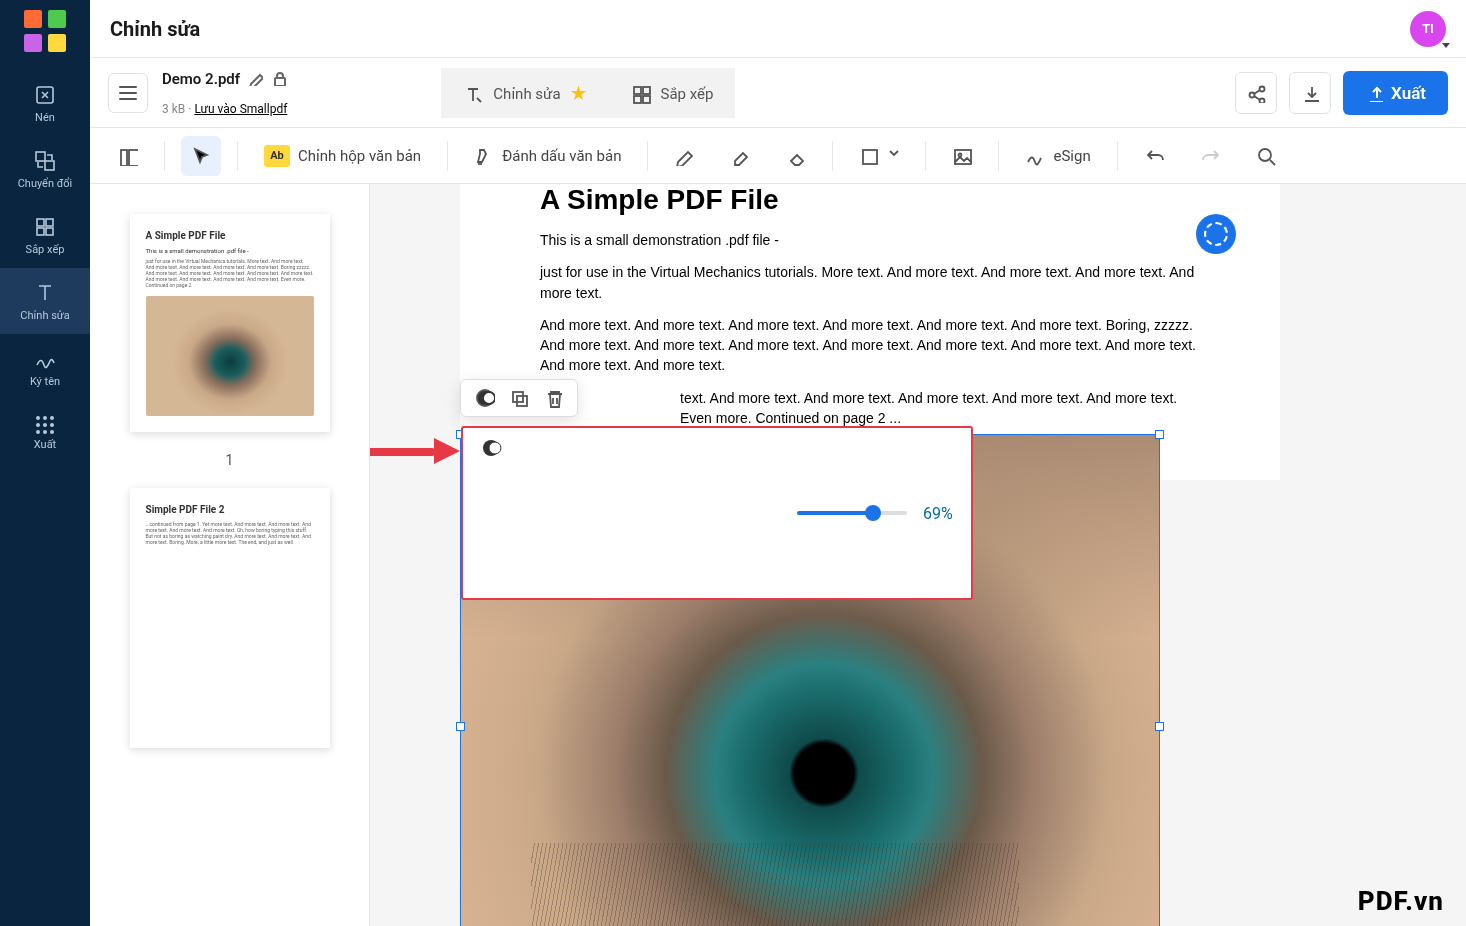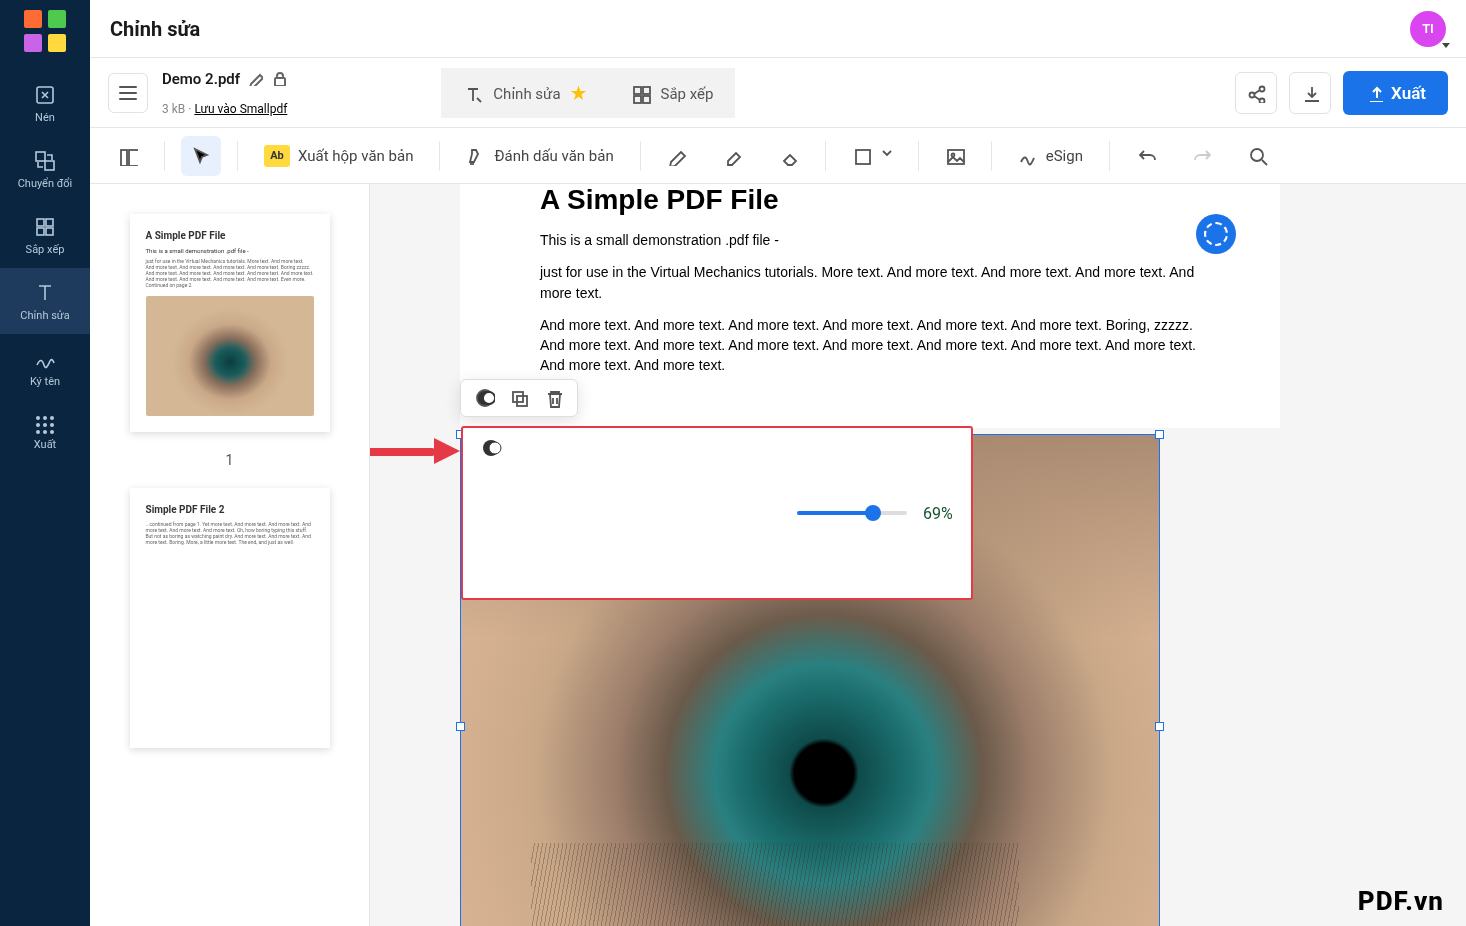--- a/index.html
+++ b/index.html
@@ -75,21 +75,21 @@
 .h-ml{top:calc(50% - 5px);left:-5px}.h-mr{top:calc(50% - 5px);right:-5px}
 .eyeimg{width:100%;height:100%;background:radial-gradient(circle at 52% 58%,#000 0%,#000 6%,#0f4a4a 7%,#1a6b6b 16%,#2a8080 22%,#6b5a4a 32%,#9b7d6a 42%,#c9a888 58%,#d4b090 72%,#ddb998 100%);position:relative;overflow:hidden}
 .eyeimg::before{content:"";position:absolute;top:0;left:0;right:0;height:35%;background:linear-gradient(180deg,rgba(139,111,92,.6),transparent)}
 .eyeimg::after{content:"";position:absolute;bottom:5%;left:10%;right:20%;height:25%;background:repeating-linear-gradient(100deg,transparent 0,transparent 3px,rgba(60,40,30,.3) 3px,rgba(60,40,30,.3) 4px)}
 .popover{position:absolute;left:90px;top:195px;background:#fff;border:1px solid #ddd;border-radius:6px;box-shadow:0 4px 16px rgba(0,0,0,.12);display:flex;align-items:center;padding:8px 14px;gap:14px}
 .popover svg{width:20px;height:20px;stroke:#555;fill:none;stroke-width:1.8}
 .slider-pop{position:absolute;left:91px;top:242px;background:#fff;border:2.5px solid #e63946;border-radius:3px;display:flex;align-items:center;padding:10px 18px;gap:16px;z-index:5}
 .slider{width:110px;height:4px;background:#ddd;border-radius:2px;position:relative}
 .slider-fill{position:absolute;height:100%;background:#1a73e8;border-radius:2px;width:69%}
 .slider-thumb{position:absolute;width:16px;height:16px;background:#1a73e8;border-radius:50%;top:-6px;left:calc(69% - 8px)}
-.slider-val{font-size:16px;color:#14532d}
+.slider-val{font-size:16px;color:#0369a1}
 .arrow{position:absolute;left:-20px;top:256px;width:110px;height:20px;z-index:6}
 .arrow-line{position:absolute;top:8px;left:0;width:85px;height:8px;background:#e63946;border-radius:3px}
 .arrow-head{position:absolute;right:0;top:-2px;width:0;height:0;border-top:13px solid transparent;border-bottom:13px solid transparent;border-left:26px solid #e63946}
 .watermark{position:absolute;right:22px;bottom:10px;font-size:26px;font-weight:800;color:#000000;letter-spacing:1px}
 </style>
 </head>
 <body>
 
 <div class="app">
   <div class="leftbar">
@@ -230,21 +230,21 @@
         </div>
       <div class="sep"></div>
       <div class="tbtn sel">
           <svg viewBox="0 0 20 20">
             <path d="M4 3l12 6-5 2-2 5z" fill="#000"></path>
           </svg>
         </div>
       <div class="sep"></div>
       <div class="tbtn">
           <div class="abbox">Ab</div>
-          <span>Xuất hộp văn bản</span>
+          <span>Chỉnh hộp văn bản</span>
         </div>
       <div class="sep"></div>
       <div class="tbtn">
           <svg>
             <path d="M6 4h4l2 4-4 8H4l2-8z"></path>
             <path d="M4 18h4"></path>
           </svg>
           <span>Đánh dấu văn bản</span>
         </div>
       <div class="sep"></div>
@@ -320,20 +320,21 @@
           <div style="font-size:5px;line-height:1.2;color:#666;margin-top:3px">...continued from page 1. Yet more text. And more text. And more text. And more text. And more text. And more text. Oh, how boring typing this stuff. But not as boring as watching paint dry. And more text. And more text. And more text. Boring. More, a little more text. The end, and just as well.</div>
         </div>
       </div>
 
       <div class="canvas">
         <div class="page">
           <h2>A Simple PDF File</h2>
           <p>This is a small demonstration .pdf file -</p>
           <p>just for use in the Virtual Mechanics tutorials. More text. And more text. And more text. And more text. And more text.</p>
           <p>And more text. And more text. And more text. And more text. And more text. And more text. Boring, zzzzz. And more text. And more text. And more text. And more text. And more text. And more text. And more text. And more text. And more text.</p>
+          <p style="padding-left:140px">text. And more text. And more text. And more text. And more text. And more text. Even more. Continued on page 2 ...</p>
         </div>
         <div class="loader"></div>
 
         <div class="popover">
           <svg>
               <circle cx="10" cy="10" r="8" fill="#333"></circle>
               <circle cx="14" cy="10" r="6" fill="#fff" stroke="#333"></circle>
             </svg>
           <svg>
               <rect x="4" y="4" width="10" height="10"></rect>

